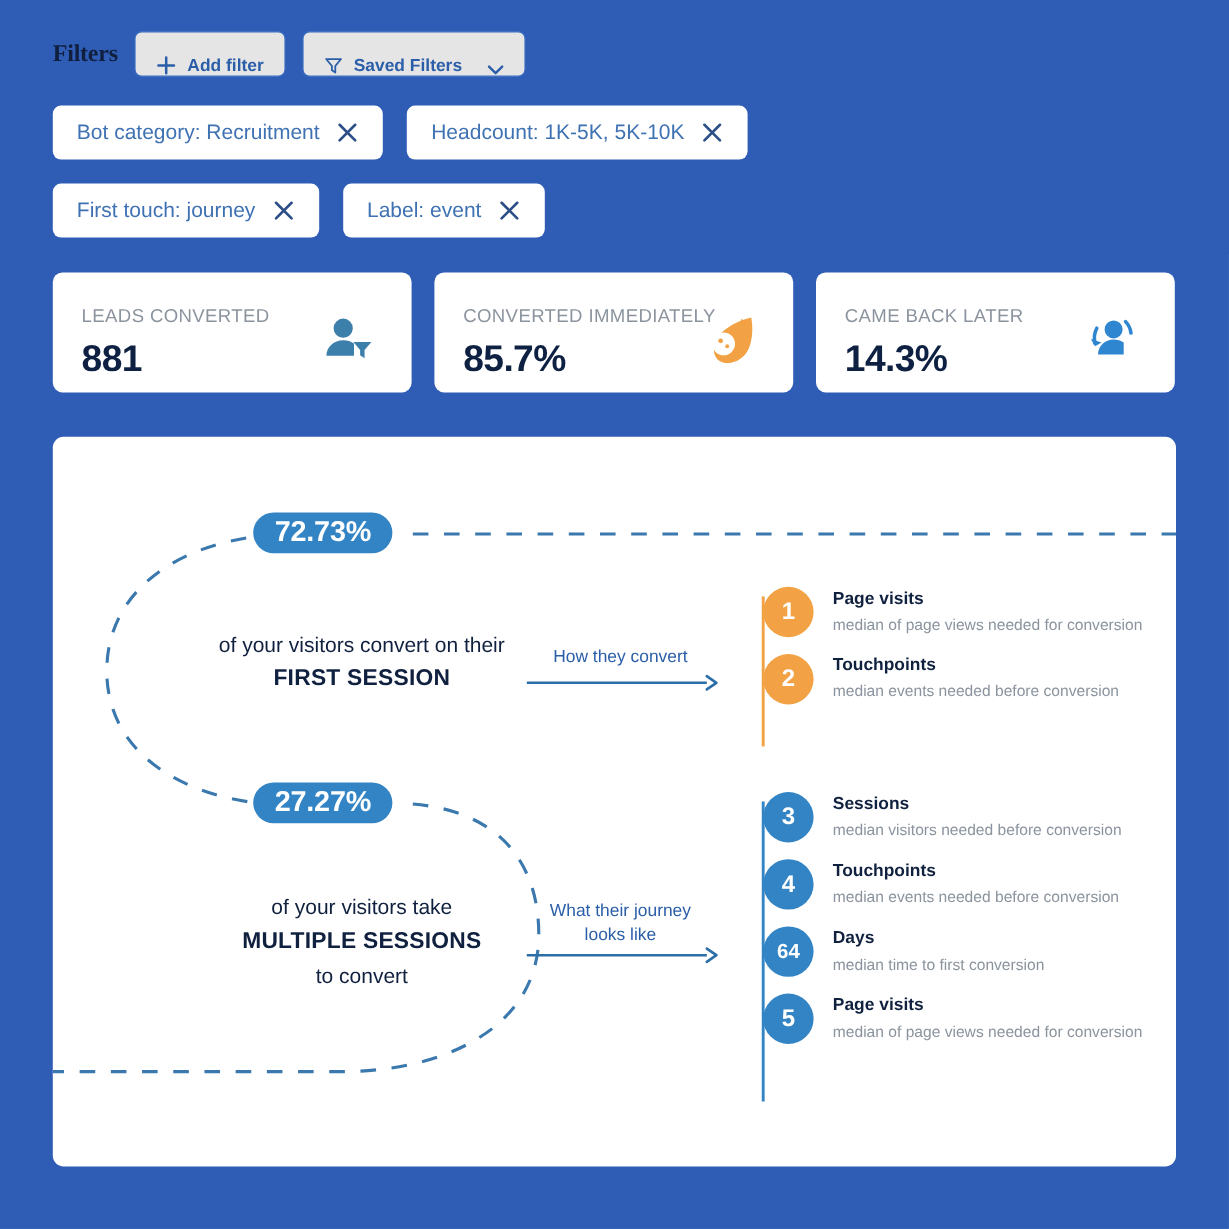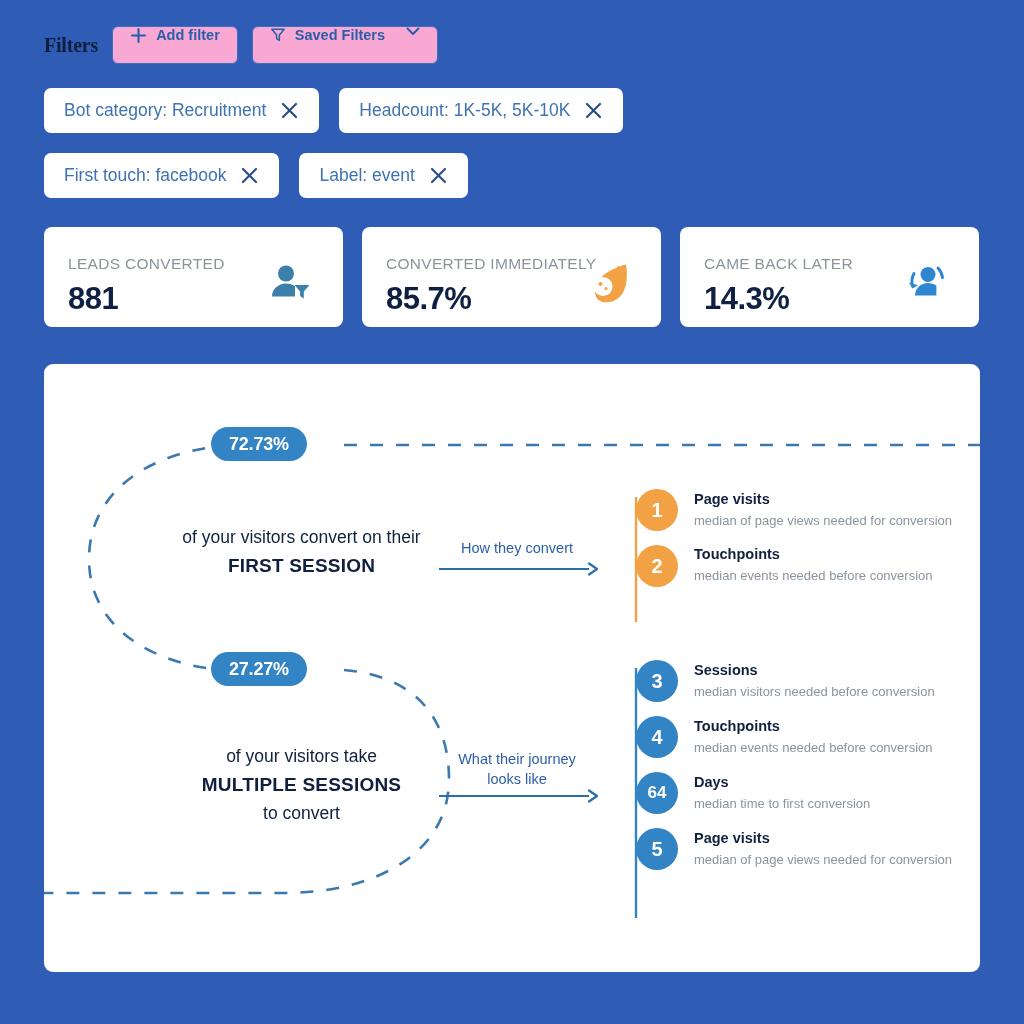--- a/index.html
+++ b/index.html
@@ -15,23 +15,23 @@
   .filters-bar {
     position: absolute; left: 44px; top: 26px;
     display: flex; align-items: center; gap: 14px;
   }
   .filters-title {
     color: #0f1f3d; font-size: 20px; font-weight: bold;
     letter-spacing: -0.2px;
     font-family: Liberation Serif, serif;
   }
   .btn {
-    background: #f9a8d4; border: 1.5px solid #3b6fc4;
+    background: #e5e5e5; border: 1.5px solid #3b6fc4;
     border-radius: 6px; height: 38px;
-    display: inline-flex; align-items: flex-start; gap: 9px;
+    display: inline-flex; align-items: flex-end; gap: 9px;
     padding: 0 17px;
     color: #2b5ea8; font-size: 14.5px; font-weight: bold;
     cursor: pointer; white-space: nowrap;
   }
   .btn .glyph { display: inline-flex; align-items: center; }
   .btn .caret { margin-left: 12px; display: inline-flex; }
 
   
   .chips-row {
     position: absolute; left: 44px;
@@ -73,21 +73,21 @@
     width: 936px; height: 608px; background: #ffffff; border-radius: 9px;
     overflow: hidden;
   }
   .panel-svg { position: absolute; left: 0; top: 0; }
 
   .pct-badge {
     position: absolute;
     background: #3384c4; color: #ffffff;
     border-radius: 999px; height: 34px;
     display: flex; align-items: center; justify-content: center;
-    padding: 14px 18px; font-size: 18px; font-weight: bold;
+    padding: 14px 18px; font-size: 24px; font-weight: bold;
     letter-spacing: -0.2px;
   }
   .badge-top { left: 167px; top: 63px; }
   .badge-bot { left: 167px; top: 288px; }
 
   .statement {
     position: absolute; text-align: center; color: #10203f;
     line-height: 1.55;
   }
   .statement .lite { font-size: 17.5px; font-weight: normal; }
@@ -166,21 +166,21 @@
       <span class="x">
         <svg width="19" height="19" viewBox="0 0 19 19">
             <path d="M3 3l13 13M16 3L3 16" stroke="#2b4f86" stroke-width="2.2" stroke-linecap="round"></path>
           </svg>
       </span>
     </div>
   </div>
 
   <div class="chips-row r2">
     <div class="chip">
-      <span>First touch: facebook</span>
+      <span>First touch: journey</span>
       <span class="x">
         <svg width="19" height="19" viewBox="0 0 19 19">
             <path d="M3 3l13 13M16 3L3 16" stroke="#2b4f86" stroke-width="2.2" stroke-linecap="round"></path>
           </svg>
       </span>
     </div>
     <div class="chip">
       <span>Label: event</span>
       <span class="x">
         <svg width="19" height="19" viewBox="0 0 19 19">

